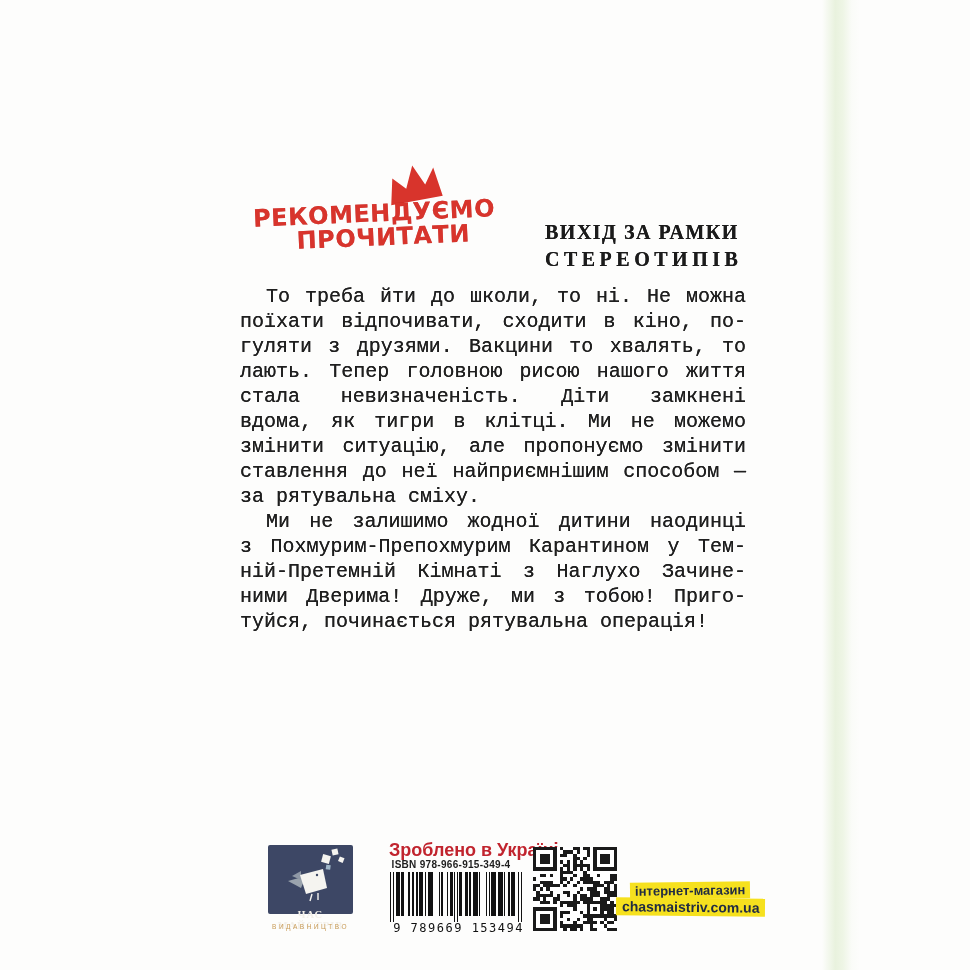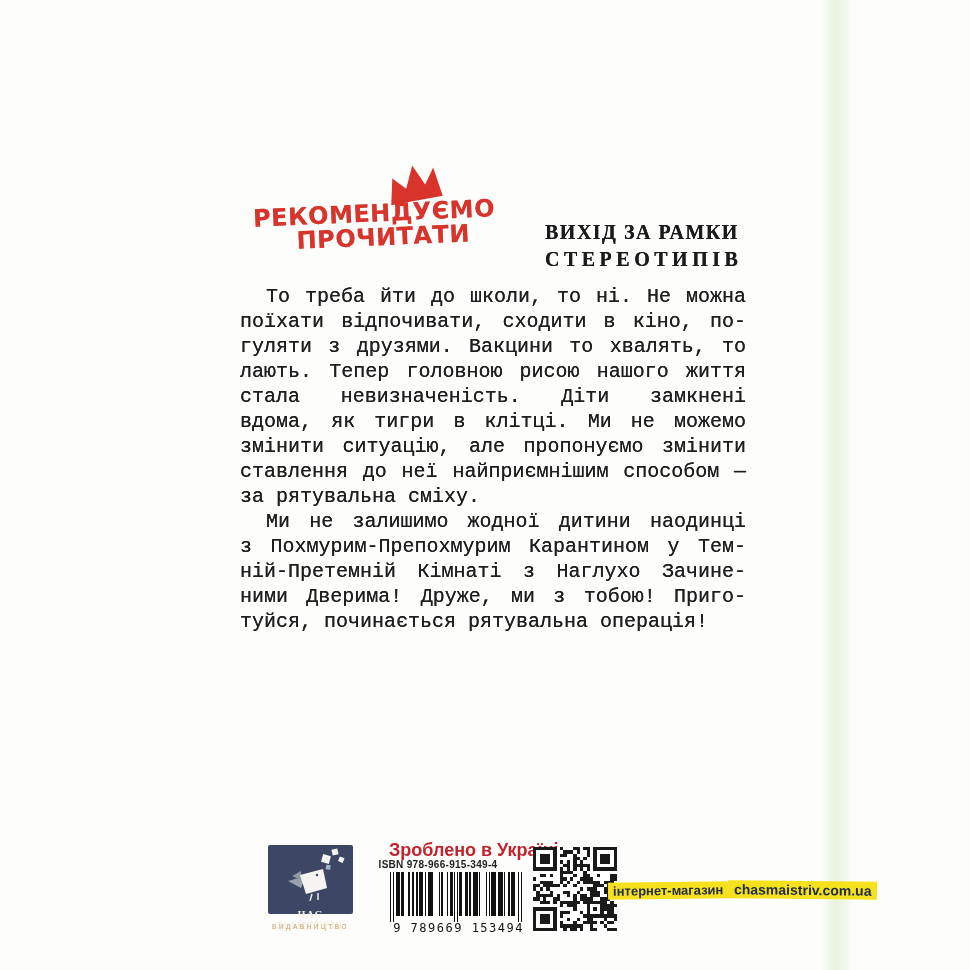--- a/index.html
+++ b/index.html
@@ -41,29 +41,29 @@
   
   .pub-box{position:absolute;left:268px;top:845px;width:85px;height:69px;
            background:var(--publisher-navy);border-radius:2px;}
   .pub-name{position:absolute;left:0;right:0;top:64px;text-align:center;color:#f2efe9;
             font-family:"Liberation Serif",serif;font-weight:bold;font-size:10.5px;letter-spacing:1px;}
   .pub-sub{position:absolute;left:0;right:0;top:78px;text-align:center;color:#c89a55;
            font-family:"Liberation Sans",sans-serif;font-size:6.5px;letter-spacing:2.5px;}
   .made-in{position:absolute;left:389px;top:840px;width:134px;text-align:center;
            font-family:"Liberation Sans",sans-serif;font-weight:bold;font-size:18px;
            color:var(--made-in-red);white-space:nowrap;}
-  .isbn{position:absolute;left:371px;top:859px;width:134px;text-align:center;
+  .isbn{position:absolute;left:384px;top:859px;width:134px;text-align:center;
         font-family:"Liberation Sans",sans-serif;font-weight:bold;font-size:10px;
         letter-spacing:0.3px;color:#1d1d1d;white-space:nowrap;}
   .barcode{position:absolute;left:390px;top:872px;width:132px;height:50px;}
   .bdigits{position:absolute;left:388px;top:921px;width:136px;text-align:right;
            font-family:"DejaVu Sans Mono",monospace;font-size:12px;letter-spacing:1.5px;
            color:#111;white-space:nowrap;}
   .qr{position:absolute;left:533px;top:847px;width:84px;height:84px;}
-  .shop{position:absolute;left:608px;top:882px;width:165px;display:flex;flex-direction:row;
+  .shop{position:absolute;left:608px;top:882px;width:165px;display:flex;flex-direction:column;
         align-items:center;font-family:"Liberation Sans",sans-serif;font-weight:bold;
         color:var(--shop-text-navy);}
   .shop .s1{background:var(--highlight-yellow);font-size:13px;padding:1px 5px;
             transform:rotate(-0.8deg);white-space:nowrap;}
   .shop .s2{background:var(--highlight-yellow);font-size:14px;padding:1px 6px;margin-top:-1px;
             transform:rotate(0.6deg);white-space:nowrap;}
 </style>
 </head>
 <body>
 

